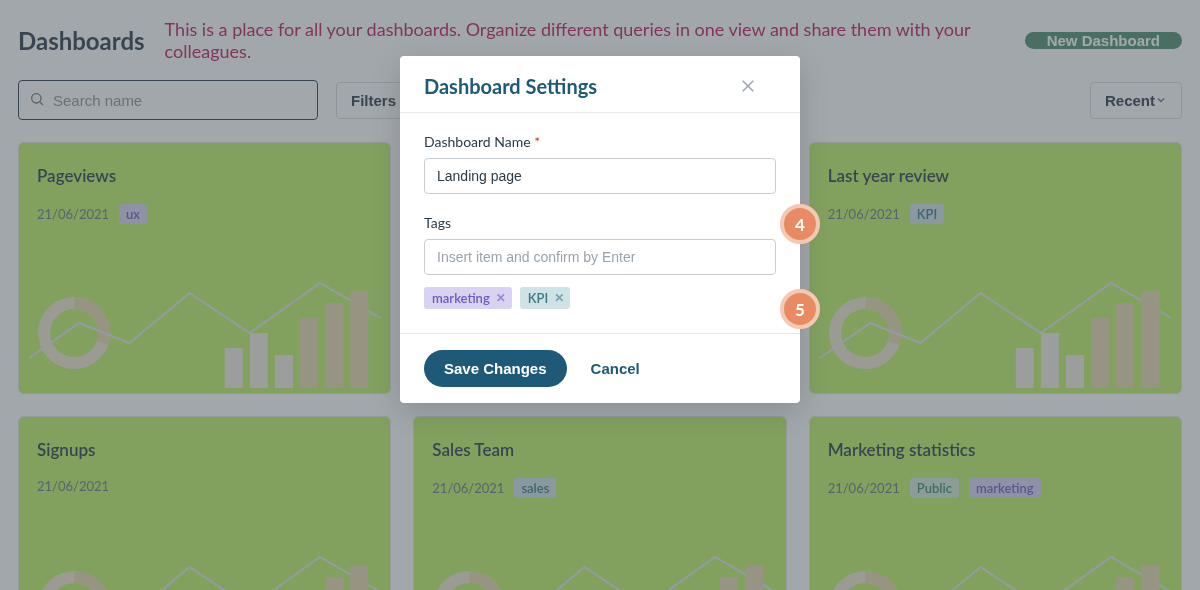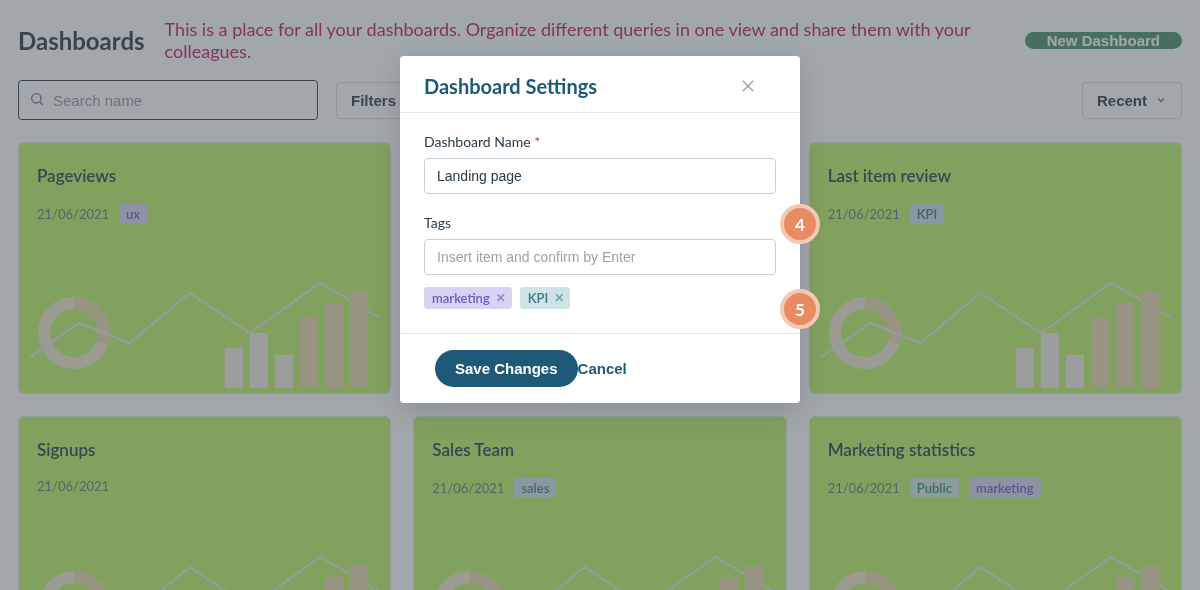--- a/index.html
+++ b/index.html
@@ -80,21 +80,20 @@
     border: 1px solid #d6dbdf;
     background: #fff;
     padding: 9px 14px;
     border-radius: 4px;
     font-size: 15px;
     color: #2a3b47;
     font-weight: 600;
     cursor: pointer;
     display: flex;
     align-items: center;
-    gap: 8px;
   }
   .grid {
     display: grid;
     grid-template-columns: repeat(3, 1fr);
     gap: 22px;
   }
   .card {
     border: 1px solid #e1e4e7;
     border-radius: 6px;
     padding: 22px 18px 0 18px;
@@ -201,23 +200,24 @@
   }
   .tag-chip-teal { background: #cfe3e6; color: #3a7a84; }
   .tag-chip .x {
     font-size: 12px;
     cursor: pointer;
     opacity: 0.6;
     line-height: 1;
   }
   .modal-footer {
     border-top: 1px solid #e7eaec;
-    padding: 16px 35px;
-    display: flex;
-    align-items: center;
+    padding: 16px 24px;
+    display: flex;
+    align-items: center;
+    gap: 24px;
   }
   .btn-save {
     background: #1e5a78;
     color: #fff;
     border: none;
     border-radius: 22px;
     padding: 10px 20px;
     font-size: 15px;
     font-weight: 600;
     cursor: pointer;
@@ -313,21 +313,21 @@
     <rect x="205" y="85" width="18" height="40" fill="#f0ece1"></rect>
     <rect x="230" y="70" width="18" height="55" fill="#f0ece1"></rect>
     <rect x="255" y="92" width="18" height="33" fill="#f0ece1"></rect>
     <rect x="280" y="55" width="18" height="70" fill="#ead9ad"></rect>
     <rect x="305" y="40" width="18" height="85" fill="#ead9ad"></rect>
     <rect x="330" y="28" width="18" height="97" fill="#ead9ad"></rect>
   </svg>
         </div>
       </div>
       <div class="card">
-    <div class="card-title">Last item review</div>
+    <div class="card-title">Last year review</div>
     <div class="card-meta">
       <span>21/06/2021</span>
       <span class="tag tag-teal">KPI</span>
     </div>
     <div class="chart-img">
           <svg viewBox="0 0 370 130" preserveAspectRatio="none">
     <circle cx="55" cy="70" r="30" fill="none" stroke="#f0e6cf" stroke-width="12"></circle>
     <path d="M55 40 A30 30 0 0 1 83 80" fill="none" stroke="#e9d8a8" stroke-width="12"></path>
     <polyline points="10,95 60,60 110,80 170,30 230,70 300,20 360,55" fill="none" stroke="#e2e6ea" stroke-width="2"></polyline>
     <rect x="205" y="85" width="18" height="40" fill="#f0ece1"></rect>

